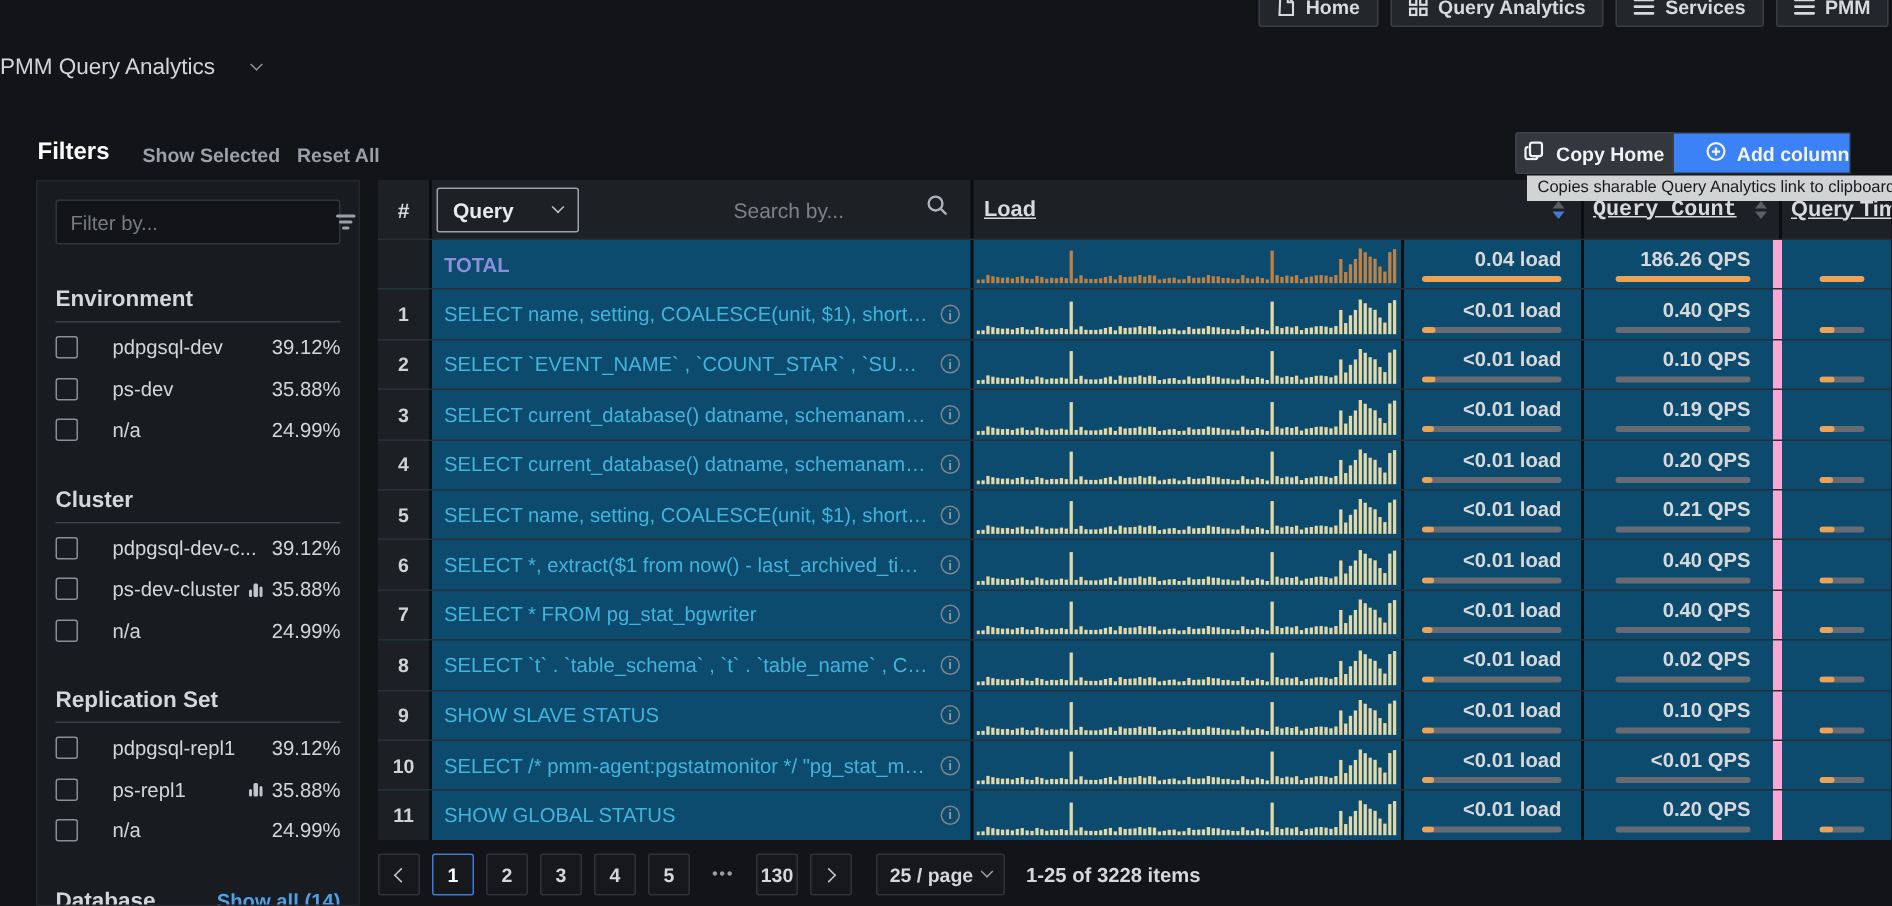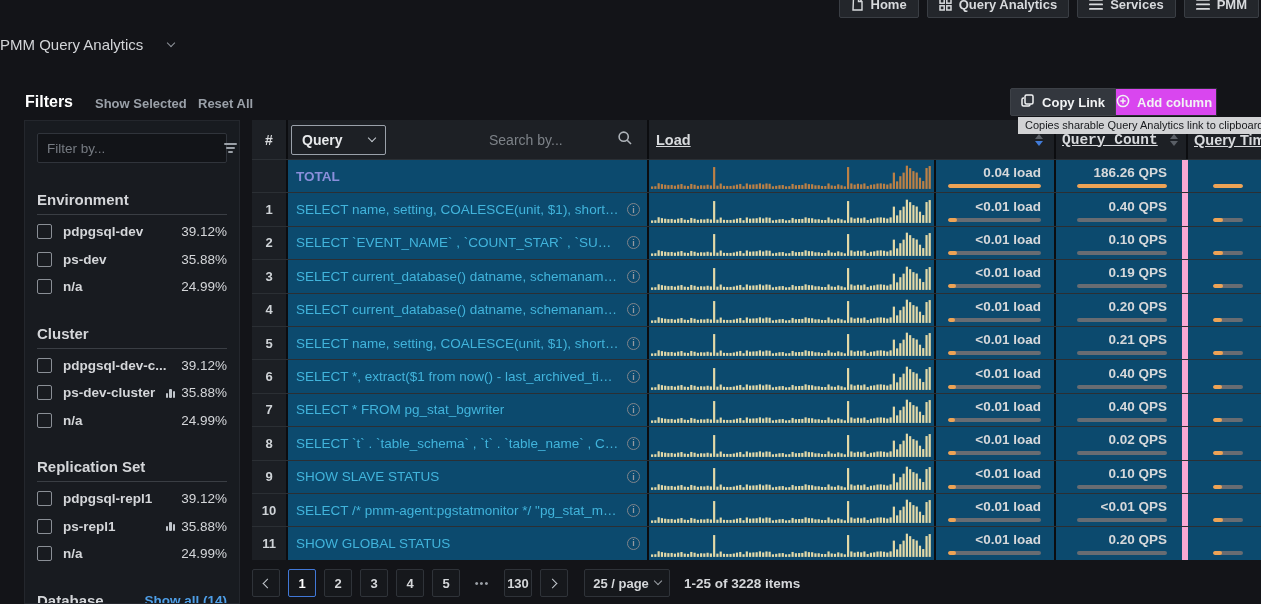--- a/index.html
+++ b/index.html
@@ -22,40 +22,40 @@
 
   
   .filters-title { position:absolute; left:25px; top:93px; font-size:16px; font-weight:700; color:#fff; }
   .filters-link1 { position:absolute; left:95px; top:96px; font-size:13px; font-weight:600; color:#9aa0a8; cursor:pointer; }
   .filters-link2 { position:absolute; left:198px; top:96px; font-size:13px; font-weight:600; color:#9aa0a8; cursor:pointer; }
 
   
   .toolbar { position:absolute; top:88px; left:1010px; display:flex; }
   .btn-copy { width:106px; height:28px; background:#33373e; border:1px solid #3d4147; border-radius:2px 0 0 2px;
     display:flex; align-items:center; justify-content:center; gap:8px; font-size:13px; font-weight:700; color:#f2f3f4; cursor:pointer; }
-  .btn-add { width:101px; height:28px; background:#d946ef; border:1px solid #2c2f35; border-left:none;
-    display:flex; align-items:center; justify-content:flex-start; gap:7px; font-size:13px; font-weight:700; color:#f2f3f4; cursor:pointer; }
+  .btn-add { width:118px; height:28px; background:#3b82f6; border:1px solid #2c2f35; border-left:none;
+    display:flex; align-items:center; justify-content:flex-end; gap:7px; font-size:13px; font-weight:700; color:#f2f3f4; cursor:pointer; }
   .tooltip { position:absolute; top:117px; left:1018px; background:#d2d3d5; color:#17191c;
     font-size:11px; padding:2px 7px 3px; z-index:50; white-space:nowrap; }
 
   
   .fpanel { position:absolute; left:24px; top:120px; width:216px; height:484px; background:#181b20;
     border:1px solid #24272d; padding:12px 12px 0; overflow:hidden; }
   .finput { height:30px; background:#121418; border:1px solid #30343b; border-radius:2px;
     display:flex; align-items:center; padding:0 9px; }
   .finput input { flex:1; background:transparent; border:none; outline:none; color:#d5d7da;
     font-size:13.5px; font-family:inherit; }
   .finput input::placeholder { color:#767b82; }
   .funnel { display:flex; flex-direction:column; align-items:center; gap:2px; }
   .funnel i { display:block; height:2px; background:#9aa0a7; border-radius:1px; }
   .fsec-h { font-size:15px; font-weight:600; color:#d4d6d9; }
   .fsec-div { height:1px; background:#3a3e44; margin:6px 0 3px; }
   .fitem { height:27.5px; display:flex; align-items:center; cursor:pointer; }
   .cb { width:15px; height:15px; border:1px solid #8a8f96; border-radius:2px; background:transparent; flex:none; }
-  .fitem-lbl { margin-left:11px; font-size:13.5px; font-weight:700; color:#d4d6d9; white-space:nowrap;
+  .fitem-lbl { margin-left:23px; font-size:13.5px; font-weight:400; color:#d4d6d9; white-space:nowrap;
     overflow:hidden; text-overflow:ellipsis; flex:1; }
   .fitem-val { font-size:13.5px; font-weight:500; color:#d4d6d9; margin-left:6px; }
   .minibars { display:flex; align-items:flex-end; gap:1.5px; height:10px; margin-left:4px; }
   .minibars i { display:block; width:2.2px; background:#c0c5cb; border-radius:1px; }
   .db-row { display:flex; align-items:center; justify-content:space-between; }
   .showall { font-size:13.5px; font-weight:600; color:var(--show-all-blue); cursor:pointer; }
 
   
   .mtable { position:absolute; left:252px; top:120px; right:0; height:440px; background:#15171b;
     display:flex; flex-direction:column; overflow:hidden; }
@@ -187,21 +187,21 @@
 <div class="filters-title">Filters</div>
 <div class="filters-link1">Show Selected</div>
 <div class="filters-link2">Reset All</div>
 
 <div class="toolbar">
   <div class="btn-copy">
     <span><svg width="13" height="13" viewBox="0 0 13 13">
           <rect x="4" y="1" width="8" height="9" rx="1.5" fill="none" stroke="#f2f3f4" stroke-width="1.5"></rect>
           <path d="M3 4 H2.5 A1.5 1.5 0 0 0 1 5.5 V10.5 A1.5 1.5 0 0 0 2.5 12 H7.5 A1.5 1.5 0 0 0 9 10.5 V11" fill="none" stroke="#f2f3f4" stroke-width="1.5"></path>
         </svg></span>
-    <span>Copy Link</span>
+    <span>Copy Home</span>
   </div>
   <div class="btn-add">
     <span><svg width="14" height="14" viewBox="0 0 14 14">
           <circle cx="7" cy="7" r="5.6" fill="none" stroke="#f2f3f4" stroke-width="1.5"></circle>
           <path d="M7 4.3v5.4M4.3 7h5.4" stroke="#f2f3f4" stroke-width="1.5"></path>
         </svg></span>
     <span>Add column</span>
   </div>
 </div>
 <div class="tooltip">Copies sharable Query Analytics link to clipboard</div>

